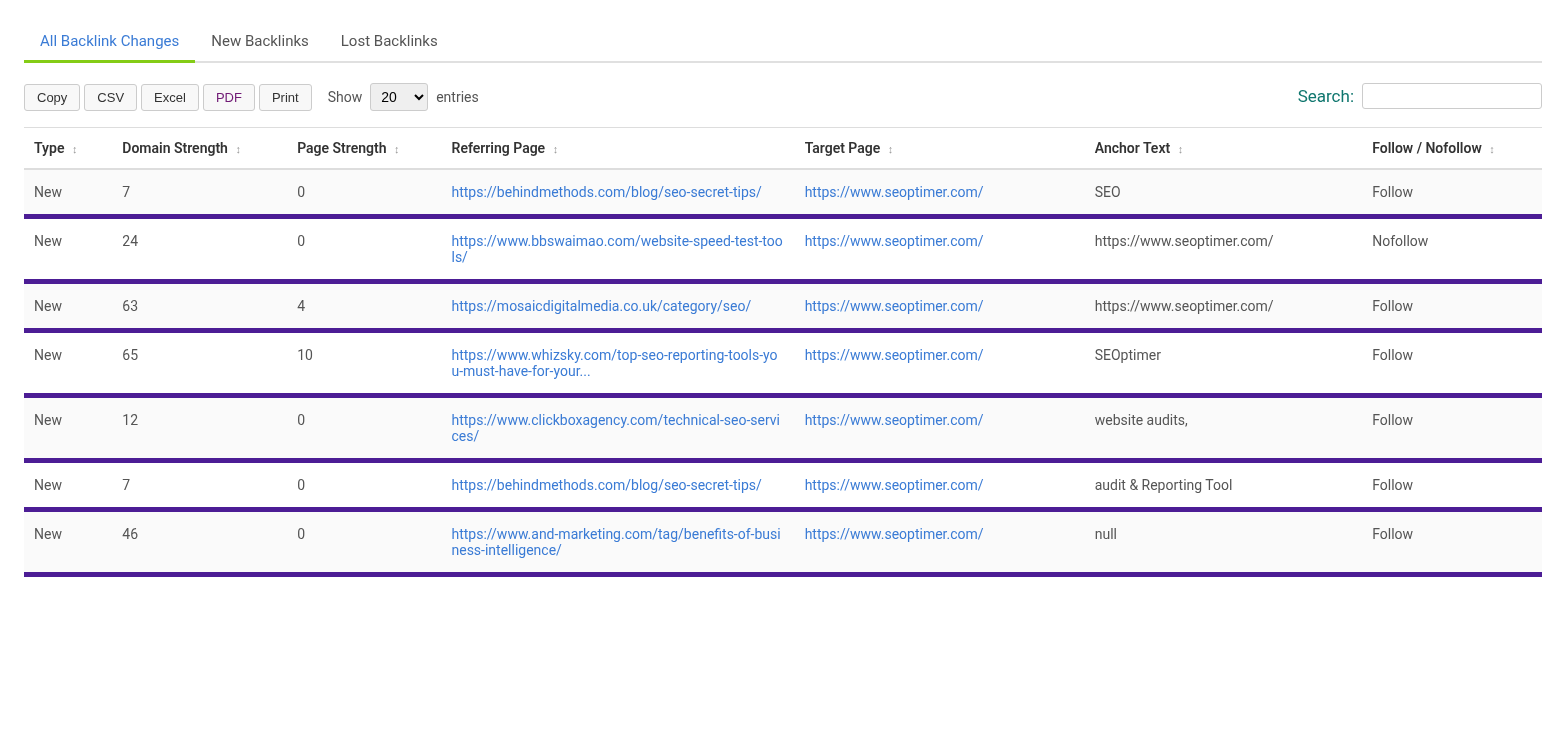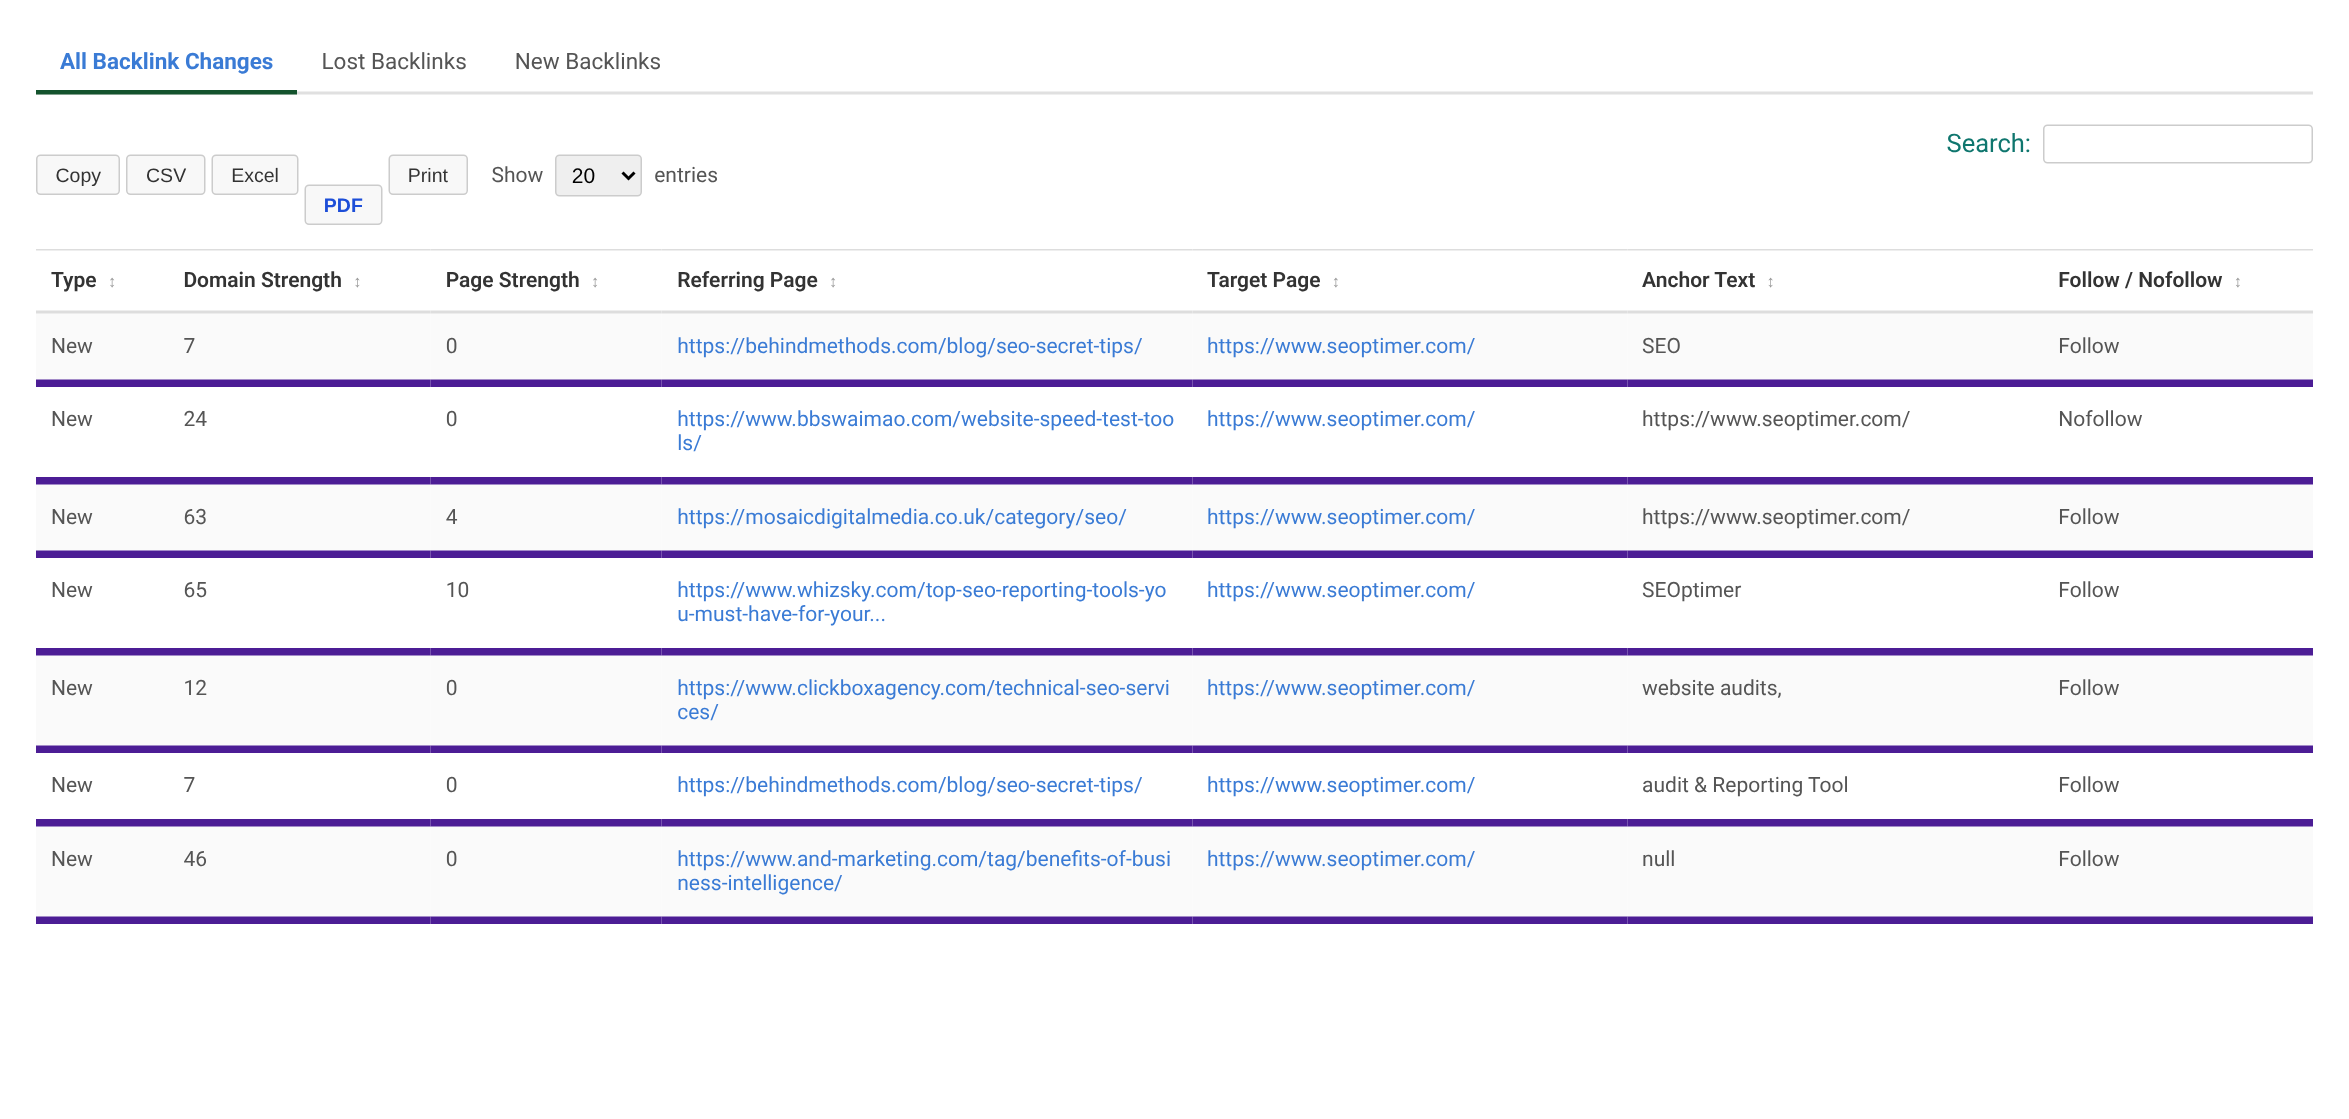--- a/index.html
+++ b/index.html
@@ -22,22 +22,22 @@
       padding: 10px 16px;
       cursor: pointer;
       font-size: 15px;
       color: #555;
       text-decoration: none;
       position: relative;
       top: 2px;
     }
     .tab.active {
       color: #3a7bd5;
-      border-bottom: 3px solid #14532d;
-      font-weight: 700;
+      border-bottom: 3px solid #84cc16;
+      font-weight: 400;
     }
 
     
     .toolbar {
       display: flex;
       align-items: flex-start;
       gap: 4px;
       margin-bottom: 16px;
       justify-content: space-between;
     }
@@ -49,23 +49,22 @@
     .toolbar-btn {
       padding: 5px 12px;
       border: 1px solid #ccc;
       background: #f8f8f8;
       cursor: pointer;
       font-size: 13px;
       border-radius: 3px;
       color: #333;
     }
     .toolbar-btn.pdf {
-      color: #1d4ed8;
-      font-weight: 700;
-      margin-top: 40px;
+      color: #701a75;
+      font-weight: 400;
     }
     .show-label {
       margin-left: 12px;
       color: #555;
       font-size: 14px;
     }
     .entries-select {
       padding: 4px 6px;
       border: 1px solid #ccc;
       border-radius: 3px;
@@ -142,22 +141,22 @@
     .col-referring { width: 280px; }
     .col-target { width: 230px; }
     .col-anchor { width: 220px; }
     .col-follow { width: 120px; }
   </style>
 </head>
 <body>
 
 <div class="tabs">
   <a class="tab active">All Backlink Changes</a>
+  <a class="tab">New Backlinks</a>
   <a class="tab">Lost Backlinks</a>
-  <a class="tab">New Backlinks</a>
 </div>
 
 <div class="toolbar">
   <div class="toolbar-left">
     <button class="toolbar-btn">Copy</button>
     <button class="toolbar-btn">CSV</button>
     <button class="toolbar-btn">Excel</button>
     <button class="toolbar-btn pdf">PDF</button>
     <button class="toolbar-btn">Print</button>
     <span class="show-label">Show</span>

